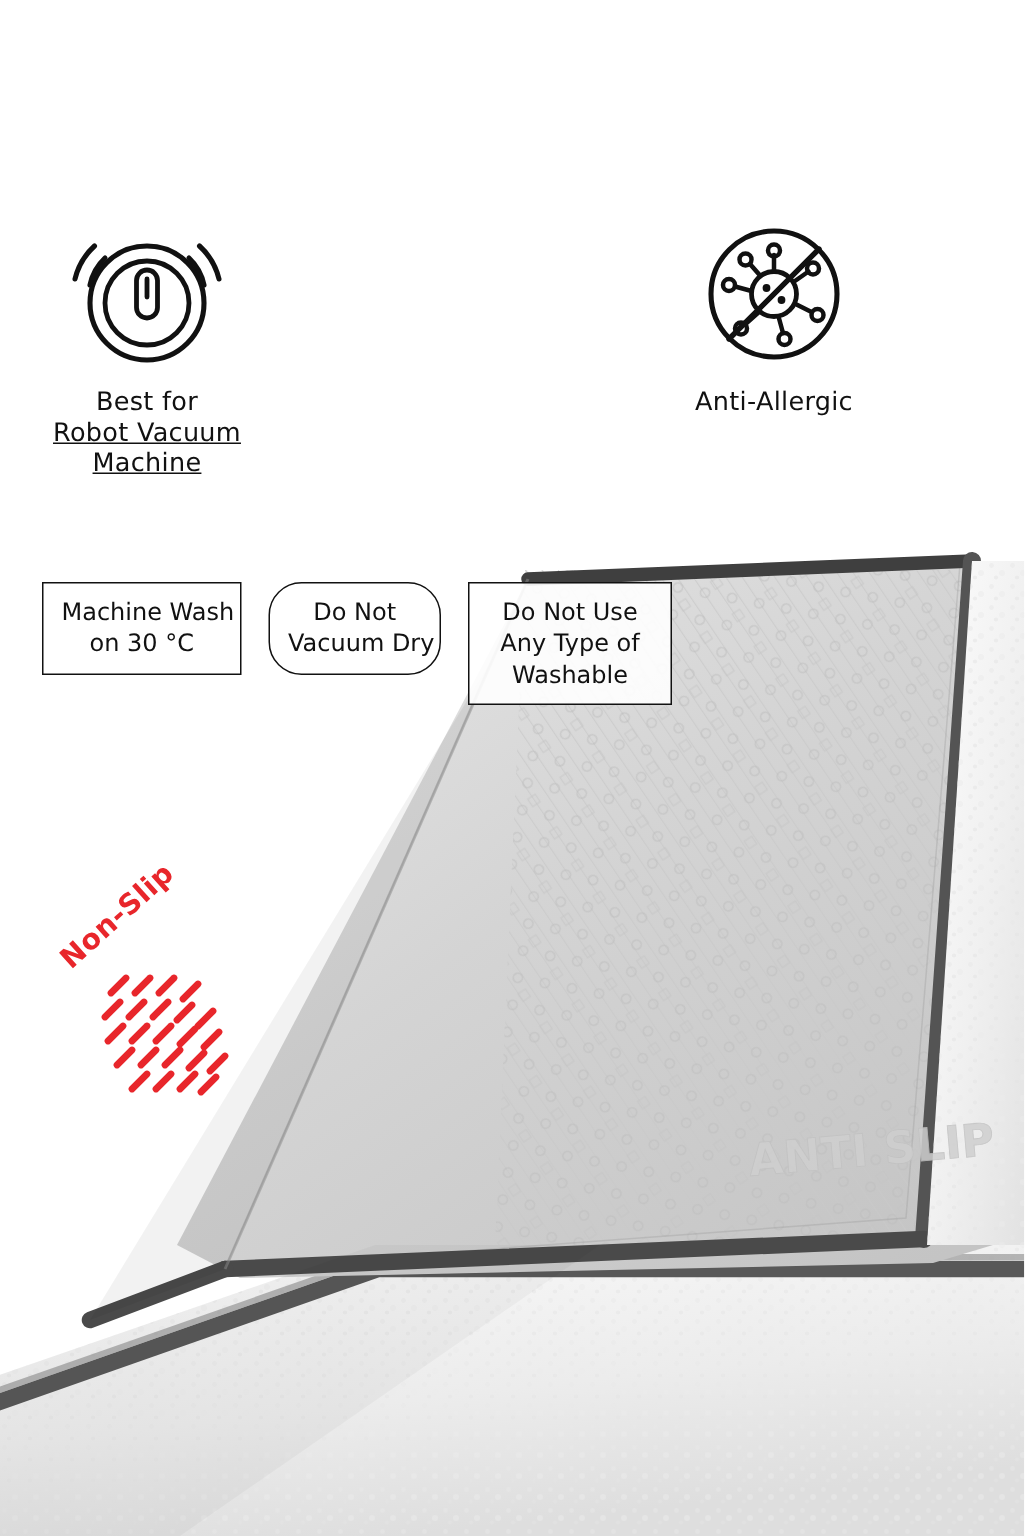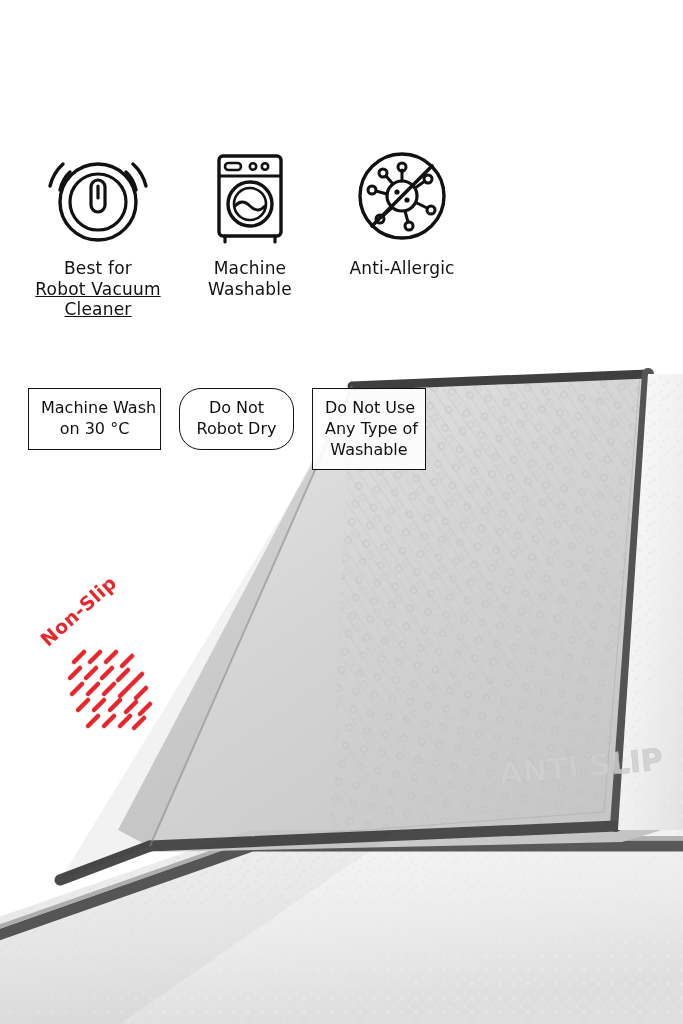--- a/index.html
+++ b/index.html
@@ -22,21 +22,21 @@
     background: #ffffff;
   }
 
   
   .features {
     position: absolute;
     top: 140px;
     left: 0;
     width: 614px;
     display: flex;
-    justify-content: flex-start;
+    justify-content: space-between;
     padding: 0 22px;
     box-sizing: border-box;
   }
   .feature {
     width: 152px;
     display: flex;
     flex-direction: column;
     align-items: center;
   }
   .feature .icon-box {
@@ -70,21 +70,21 @@
     text-align: center;
     font-size: 16px;
     line-height: 1.3;
     color: #111;
     background: rgba(255,255,255,.9);
     box-sizing: border-box;
   }
   .care-box span { display: block; white-space: nowrap; }
   .care-1 { width: 133px; }
   .care-2 { width: 115px; border-radius: 22px; }
-  .care-3 { width: 114px; }
+  .care-3 { width: 136px; }
 
   
   .nonslip {
     position: absolute;
     top: 606px;
     left: 40px;
     width: 130px;
     height: 130px;
   }
   .nonslip .ns-text {
@@ -199,43 +199,24 @@
           <line x1="62" y1="40" x2="62" y2="52" stroke="#111" stroke-width="3.2" stroke-linecap="round"></line>
           <path d="M24,44 A34,34 0 0 1 34,26" fill="none" stroke="#111" stroke-width="3.4" stroke-linecap="round"></path>
           <path d="M14,40 A44,44 0 0 1 27,18" fill="none" stroke="#111" stroke-width="3.4" stroke-linecap="round"></path>
           <path d="M100,44 A34,34 0 0 0 90,26" fill="none" stroke="#111" stroke-width="3.4" stroke-linecap="round"></path>
           <path d="M110,40 A44,44 0 0 0 97,18" fill="none" stroke="#111" stroke-width="3.4" stroke-linecap="round"></path>
         </svg>
       </div>
       <div class="caption">
         <span>Best for</span>
         <span class="l2">Robot Vacuum</span>
-        <span class="l2">Cleaner</span>
+        <span class="l2">Machine</span>
       </div>
     </div>
 
-    <div class="feature">
-      <div class="icon-box">
-        <svg width="110" height="100" viewBox="0 0 110 100">
-          <rect x="24" y="10" width="62" height="80" rx="4" fill="none" stroke="#111" stroke-width="3.4"></rect>
-          <line x1="24" y1="30" x2="86" y2="30" stroke="#111" stroke-width="3.2"></line>
-          <rect x="30" y="17" width="16" height="7" rx="3.5" fill="none" stroke="#111" stroke-width="2.6"></rect>
-          <circle cx="58" cy="20.5" r="3.2" fill="none" stroke="#111" stroke-width="2.6"></circle>
-          <circle cx="70" cy="20.5" r="3.2" fill="none" stroke="#111" stroke-width="2.6"></circle>
-          <circle cx="55" cy="58" r="22" fill="none" stroke="#111" stroke-width="3.4"></circle>
-          <circle cx="55" cy="58" r="16" fill="none" stroke="#111" stroke-width="2.6"></circle>
-          <path d="M40,60 q7,-8 15,0 t15,0" fill="none" stroke="#111" stroke-width="2.8" stroke-linecap="round"></path>
-          <line x1="30" y1="90" x2="30" y2="96" stroke="#111" stroke-width="3.2" stroke-linecap="round"></line>
-          <line x1="80" y1="90" x2="80" y2="96" stroke="#111" stroke-width="3.2" stroke-linecap="round"></line>
-        </svg>
-      </div>
-      <div class="caption">
-        <span>Machine Washable</span>
-      </div>
-    </div>
 
     <div class="feature">
       <div class="icon-box">
         <svg width="110" height="100" viewBox="0 0 110 100">
           <circle cx="55" cy="50" r="42" fill="none" stroke="#111" stroke-width="3.4"></circle>
           <circle cx="55" cy="50" r="15" fill="none" stroke="#111" stroke-width="3.2"></circle>
           <circle cx="50" cy="46" r="2.6" fill="#111"></circle>
           <circle cx="60" cy="54" r="2.6" fill="#111"></circle>
           <g stroke="#111" stroke-width="3" stroke-linecap="round">
             <line x1="55" y1="35" x2="55" y2="24"></line>
@@ -263,21 +244,21 @@
 
   </div>
 
   <div class="care-row">
     <div class="care-box care-1">
       <span>Machine Wash</span>
       <span>on 30 °C</span>
     </div>
     <div class="care-box care-2">
       <span>Do Not</span>
-      <span>Robot Dry</span>
+      <span>Vacuum Dry</span>
     </div>
     <div class="care-box care-3">
       <span>Do Not Use</span>
       <span>Any Type of</span>
       <span>Washable</span>
     </div>
   </div>
 
   <div class="nonslip">
     <div class="ns-text">Non-Slip</div>

